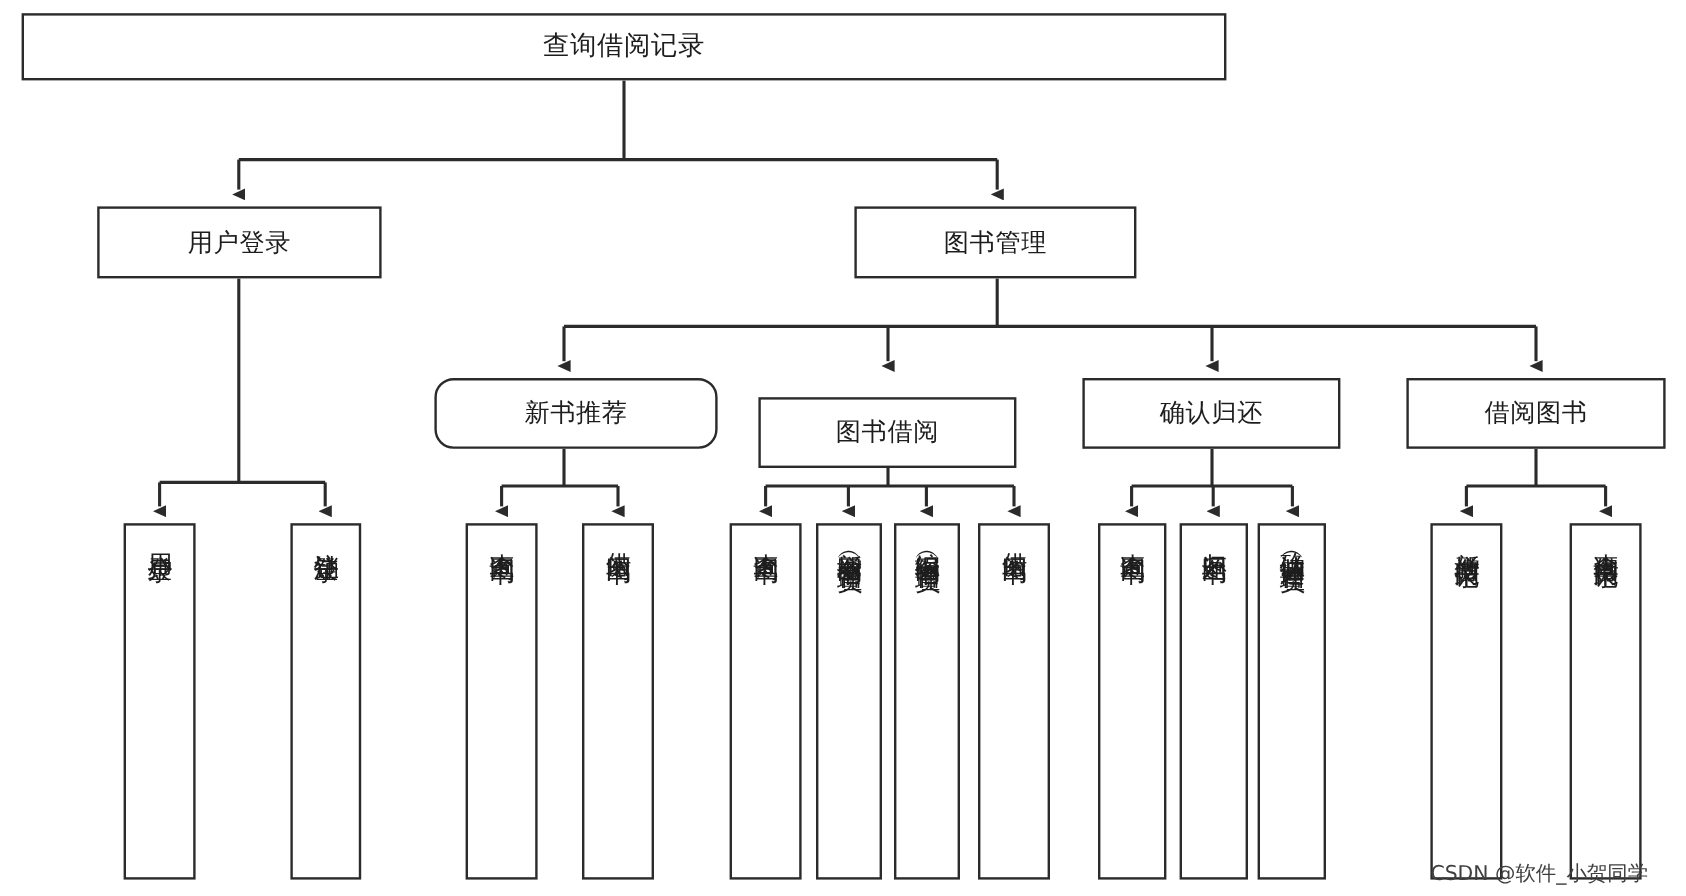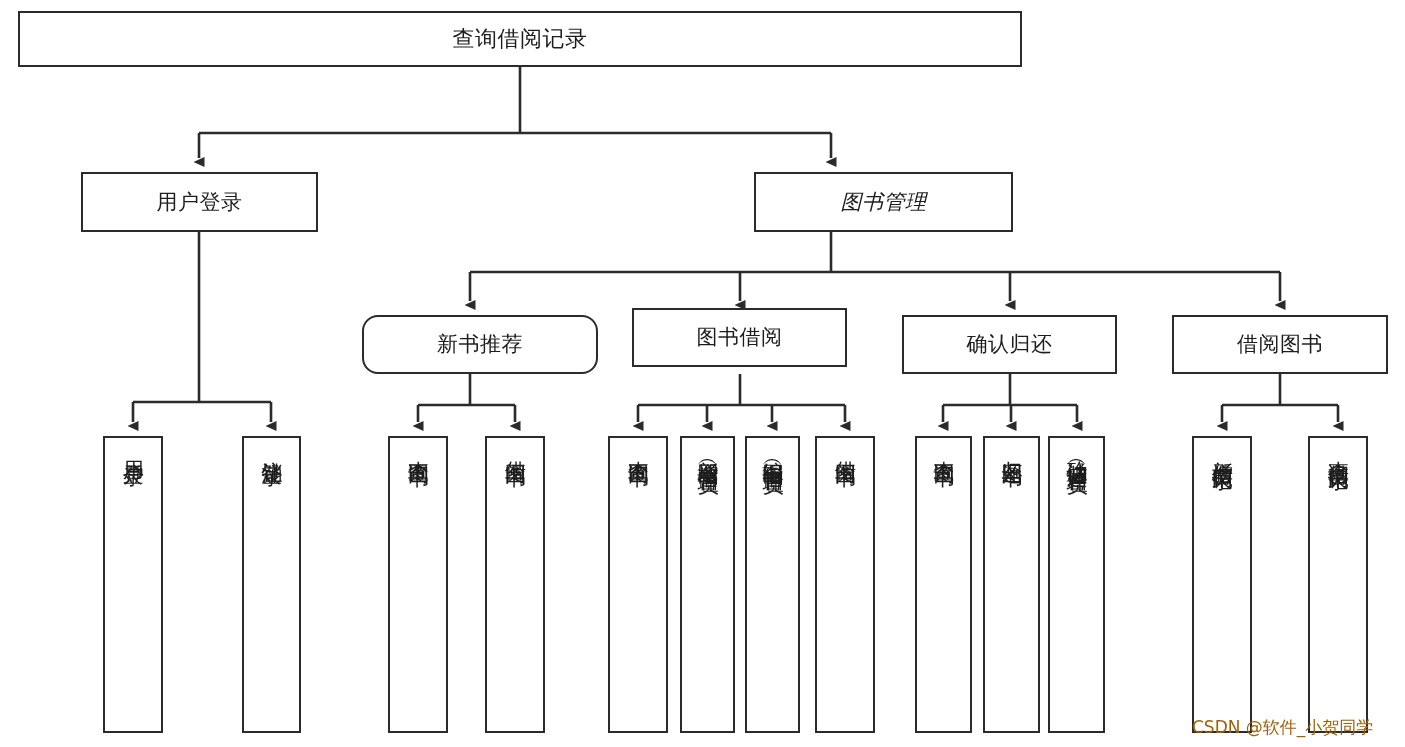--- a/index.html
+++ b/index.html
@@ -121,28 +121,28 @@
     </g>
   </svg>
 
   <div class="node horiz root" style="left: 18px; top: 11px; width: 1004px; height: 56px;">
     <span class="node-label">查询借阅记录</span>
   </div>
 
   <div class="node horiz" style="left: 81px; top: 172px; width: 237px; height: 60px;">
     <span class="node-label">用户登录</span>
   </div>
-  <div class="node horiz" style="left: 754px; top: 172px; width: 259px; height: 60px; font-style: italic;">
+  <div class="node horiz" style="left: 712px; top: 172px; width: 235px; height: 60px;">
     <span class="node-label">图书管理</span>
   </div>
 
   <div class="node horiz" style="left: 362px; top: 315px; width: 236px; height: 59px; border-radius: 16px;">
     <span class="node-label">新书推荐</span>
   </div>
-  <div class="node horiz" style="left: 632px; top: 308px; width: 215px; height: 59px;">
+  <div class="node horiz" style="left: 632px; top: 331px; width: 215px; height: 59px;">
     <span class="node-label">图书借阅</span>
   </div>
   <div class="node horiz" style="left: 902px; top: 315px; width: 215px; height: 59px;">
     <span class="node-label">确认归还</span>
   </div>
   <div class="node horiz" style="left: 1172px; top: 315px; width: 216px; height: 59px;">
     <span class="node-label">借阅图书</span>
   </div>
 
   <div class="node vert" style="left: 103px; top: 436px; width: 60px; height: 297px;">
@@ -178,15 +178,15 @@
   <div class="node vert" style="left: 1048px; top: 436px; width: 57px; height: 297px;">
     <span class="node-label">确认归还（管理员）</span>
   </div>
   <div class="node vert" style="left: 1192px; top: 436px; width: 60px; height: 297px;">
     <span class="node-label">新增借阅记录</span>
   </div>
   <div class="node vert" style="left: 1308px; top: 436px; width: 60px; height: 297px;">
     <span class="node-label">查询借阅记录</span>
   </div>
 
-  <div class="watermark" style="left: 1192px; top: 716px; color: #a16207;">CSDN @软件_小贺同学</div>
+  <div class="watermark" style="left: 1192px; top: 716px; color: #404040;">CSDN @软件_小贺同学</div>
 
 </div>
 
 </body></html>

